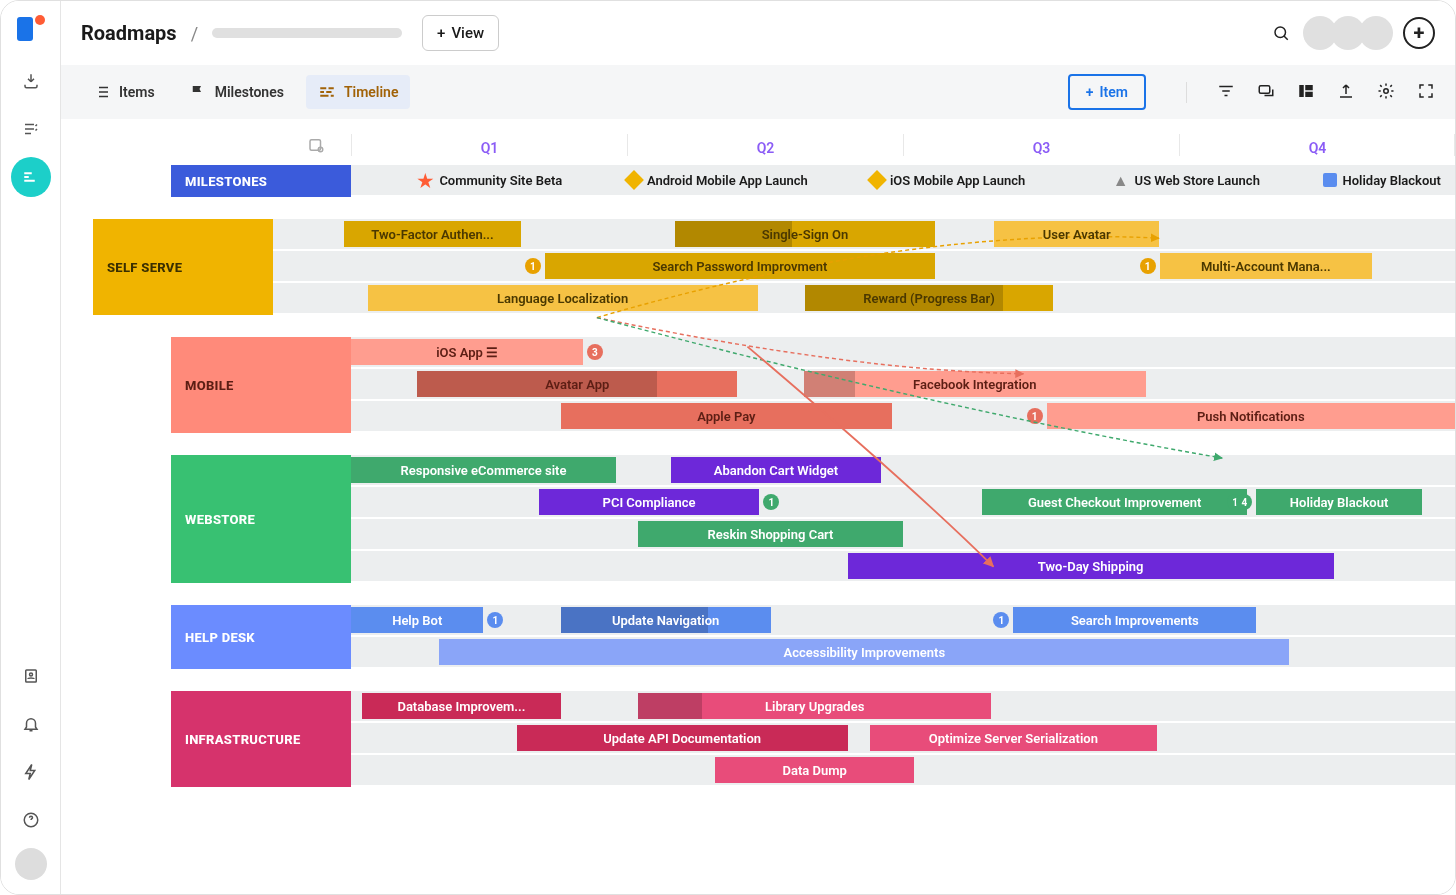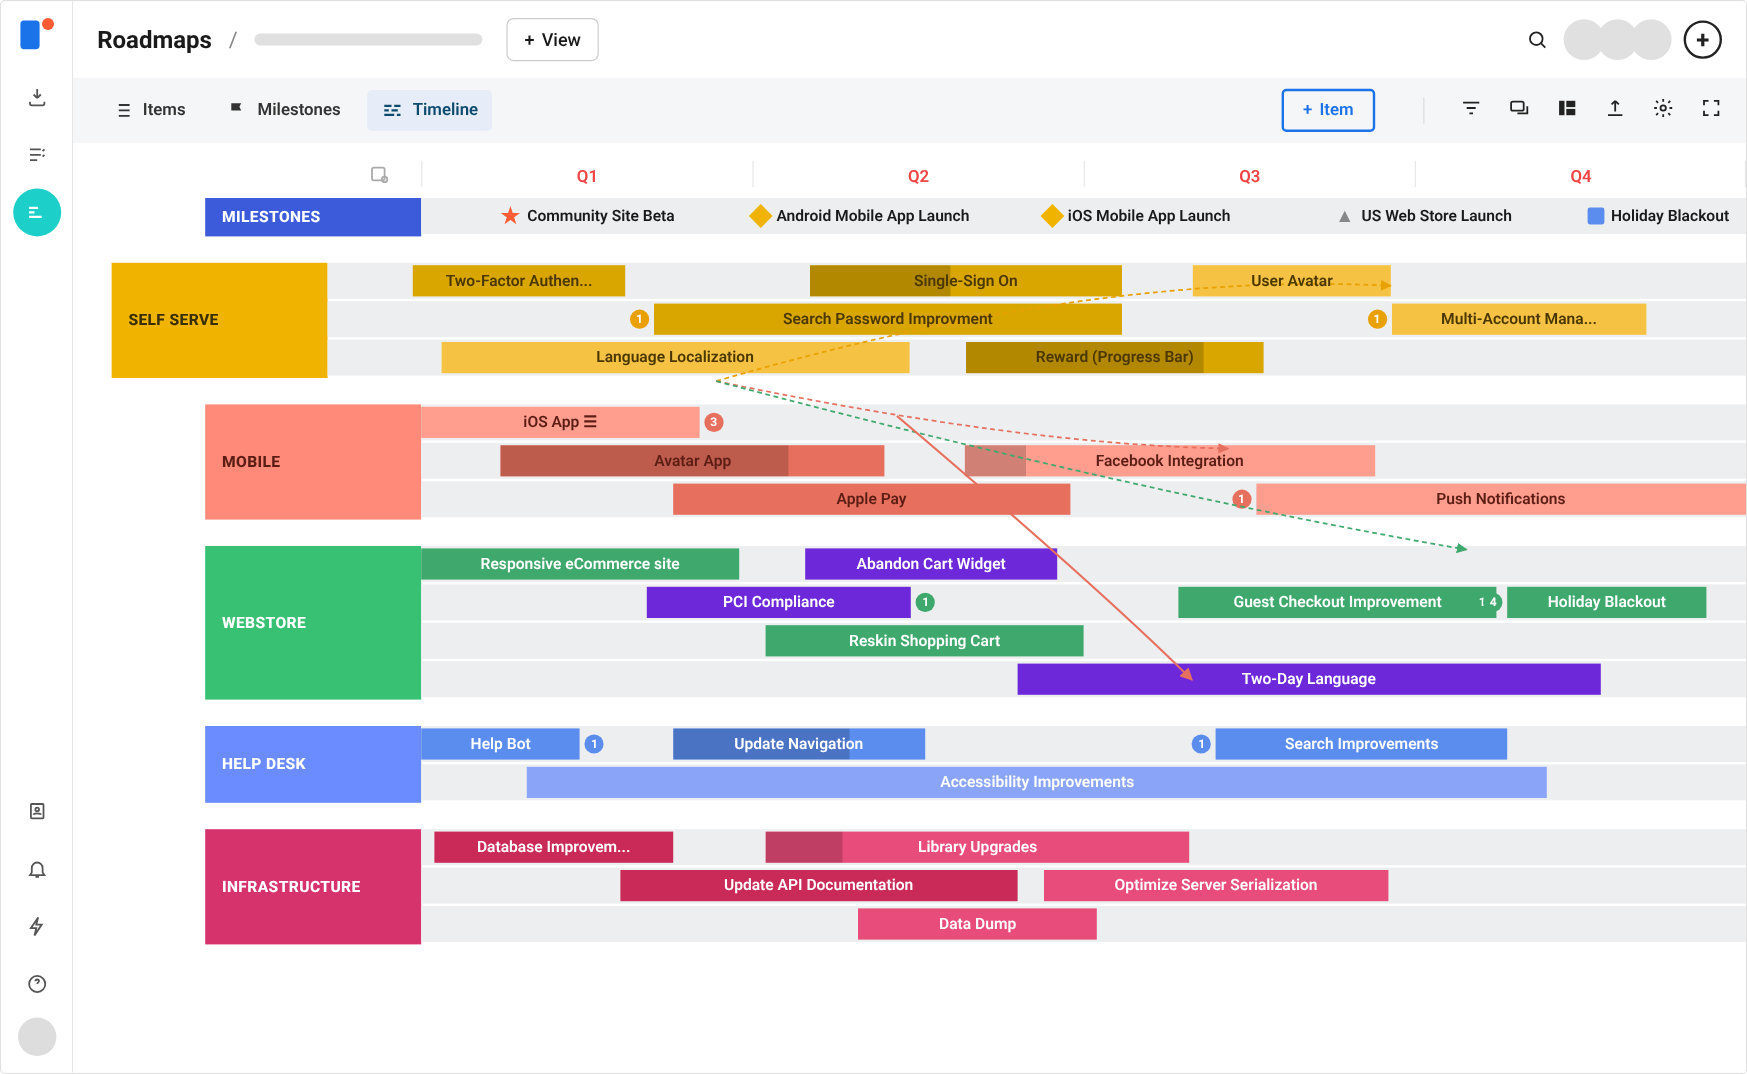--- a/index.html
+++ b/index.html
@@ -1,17 +1,17 @@
 <!DOCTYPE html>
 <html><head>
 <meta charset="utf-8">
 <style>
 * { box-sizing: border-box; margin: 0; padding: 0; }
 body { font-family: -apple-system, BlinkMacSystemFont, "Segoe UI", Roboto, sans-serif; font-size: 14px; color: #1a1a1a; background: #fff; }
-.app { display: flex; height: 895px; width: 1456px; border: 1px solid #e0e0e0; border-radius: 4px; overflow: hidden; }
+.app { display: flex; height: 895px; width: 1456px; border: 1px solid #e0e0e0; border-radius: 19px; overflow: hidden; }
 
 
 .rail { width: 60px; background: #fff; border-right: 1px solid #e5e5e5; display: flex; flex-direction: column; align-items: center; padding-top: 14px; gap: 8px; }
 .rail .logo { width: 28px; height: 28px; position: relative; margin-bottom: 10px; }
 .rail .logo::before { content:""; position:absolute; width:16px; height:24px; background:#1a73e8; border-radius:3px; left:0; top:2px; }
 .rail .logo::after { content:""; position:absolute; width:10px; height:10px; background:#ff5c35; border-radius:50%; right:0; top:0; }
 .rail-btn { width:40px; height:40px; display:flex; align-items:center; justify-content:center; border-radius:50%; cursor:pointer; color:#555; }
 .rail-btn.active { background:#1ccfc9; color:#fff; }
 .rail-spacer { flex:1; }
 .rail-avatar { width:32px; height:32px; border-radius:50%; background:#ddd; margin-bottom:14px; }
@@ -27,32 +27,32 @@
 .view-btn { display:flex; align-items:center; gap:6px; padding:8px 14px; border:1px solid #ccc; border-radius:6px; cursor:pointer; font-size:15px; font-weight:500; margin-left:6px; }
 .topbar-right { margin-left:auto; display:flex; align-items:center; gap:10px; }
 .search-ic, .add-circ { width:36px; height:36px; display:flex; align-items:center; justify-content:center; cursor:pointer; color:#222;}
 .avatars { display:flex; }
 .avatars > div { width:34px; height:34px; border-radius:50%; background:#e0e0e0; margin-left:-6px; }
 .add-circ { border:2px solid #222; border-radius:50%; width:32px; height:32px; font-size:20px; font-weight:700; }
 
 
 .tabbar { height:54px; background:#f5f6f7; display:flex; align-items:center; padding:0 20px; gap:10px; }
 .tab { display:flex; align-items:center; gap:8px; padding:8px 12px; cursor:pointer; font-weight:600; color:#333; border-radius:4px; }
-.tab.active { background:#e6ecf8; color:#0c4a6e; }
+.tab.active { background:#e6ecf8; color:#a16207; }
 .add-item-btn { margin-left:auto; display:flex; align-items:center; gap:6px; padding:8px 16px; border:2px solid #1a73e8; border-radius:4px; color:#1a73e8; font-weight:600; cursor:pointer; }
 .toolbar-icons { display:flex; align-items:center; gap:22px; margin-left:30px; padding-left:30px; border-left:1px solid #ddd; color:#222; }
 .toolbar-icons > div { cursor:pointer; }
 
 
 .timeline { flex:1; overflow:hidden; position:relative; padding-top:6px; }
 .tl-header { display:flex; height:40px; align-items:center; }
 .lane-label-col { width:290px; flex-shrink:0; position:relative; }
 .tl-header .lane-label-col { text-align:right; padding-right:14px; color:#888; }
 .quarters { flex:1; display:flex; position:relative; }
-.quarter { flex:1; text-align:center; font-weight:600; color:#ef4444; border-left:1px solid #e8e8e8; padding-top:6px; }
+.quarter { flex:1; text-align:center; font-weight:600; color:#8b5cf6; border-left:1px solid #e8e8e8; padding-top:6px; }
 .quarters::after { content:""; position:absolute; right:0; top:0; bottom:0; border-right:1px solid #e8e8e8; }
 
 .section { display:flex; margin-bottom:22px; }
 .section-label { width:180px; margin-left:110px; flex-shrink:0; display:flex; align-items:center; padding:0 14px; font-weight:800; font-size:13px; color:#fff; letter-spacing:0.3px; }
 .milestones-label { background:#3b5bdb; }
 .selfserve-label { background:#f0b400; color:#3a2f00;margin-left:32px; }
 .mobile-label { background:#ff8a7a; color:#5c1e14; }
 .webstore-label { background:#38c172; }
 .helpdesk-label { background:#6b8cff; }
 .infra-label { background:#d6336c; }
@@ -345,21 +345,21 @@
                   <span>Holiday Blackout</span>
                 </div>
               </div>
               <div class="lane">
                 <div class="bar web dark" style="left: 26%; width: 24%;">
                   <span>Reskin Shopping Cart</span>
                 </div>
               </div>
               <div class="lane">
                 <div class="bar web" style="left: 45%; width: 44%;">
-                  <span>Two-Day Language</span>
+                  <span>Two-Day Shipping</span>
                 </div>
               </div>
             </div>
           </div>
           <div class="section">
             <div class="section-label helpdesk-label">HELP DESK</div>
             <div class="lanes">
               <div class="lane">
                 <div class="bar help dark" style="left: 0%; width: 12%;">
                   <span>Help Bot</span>

